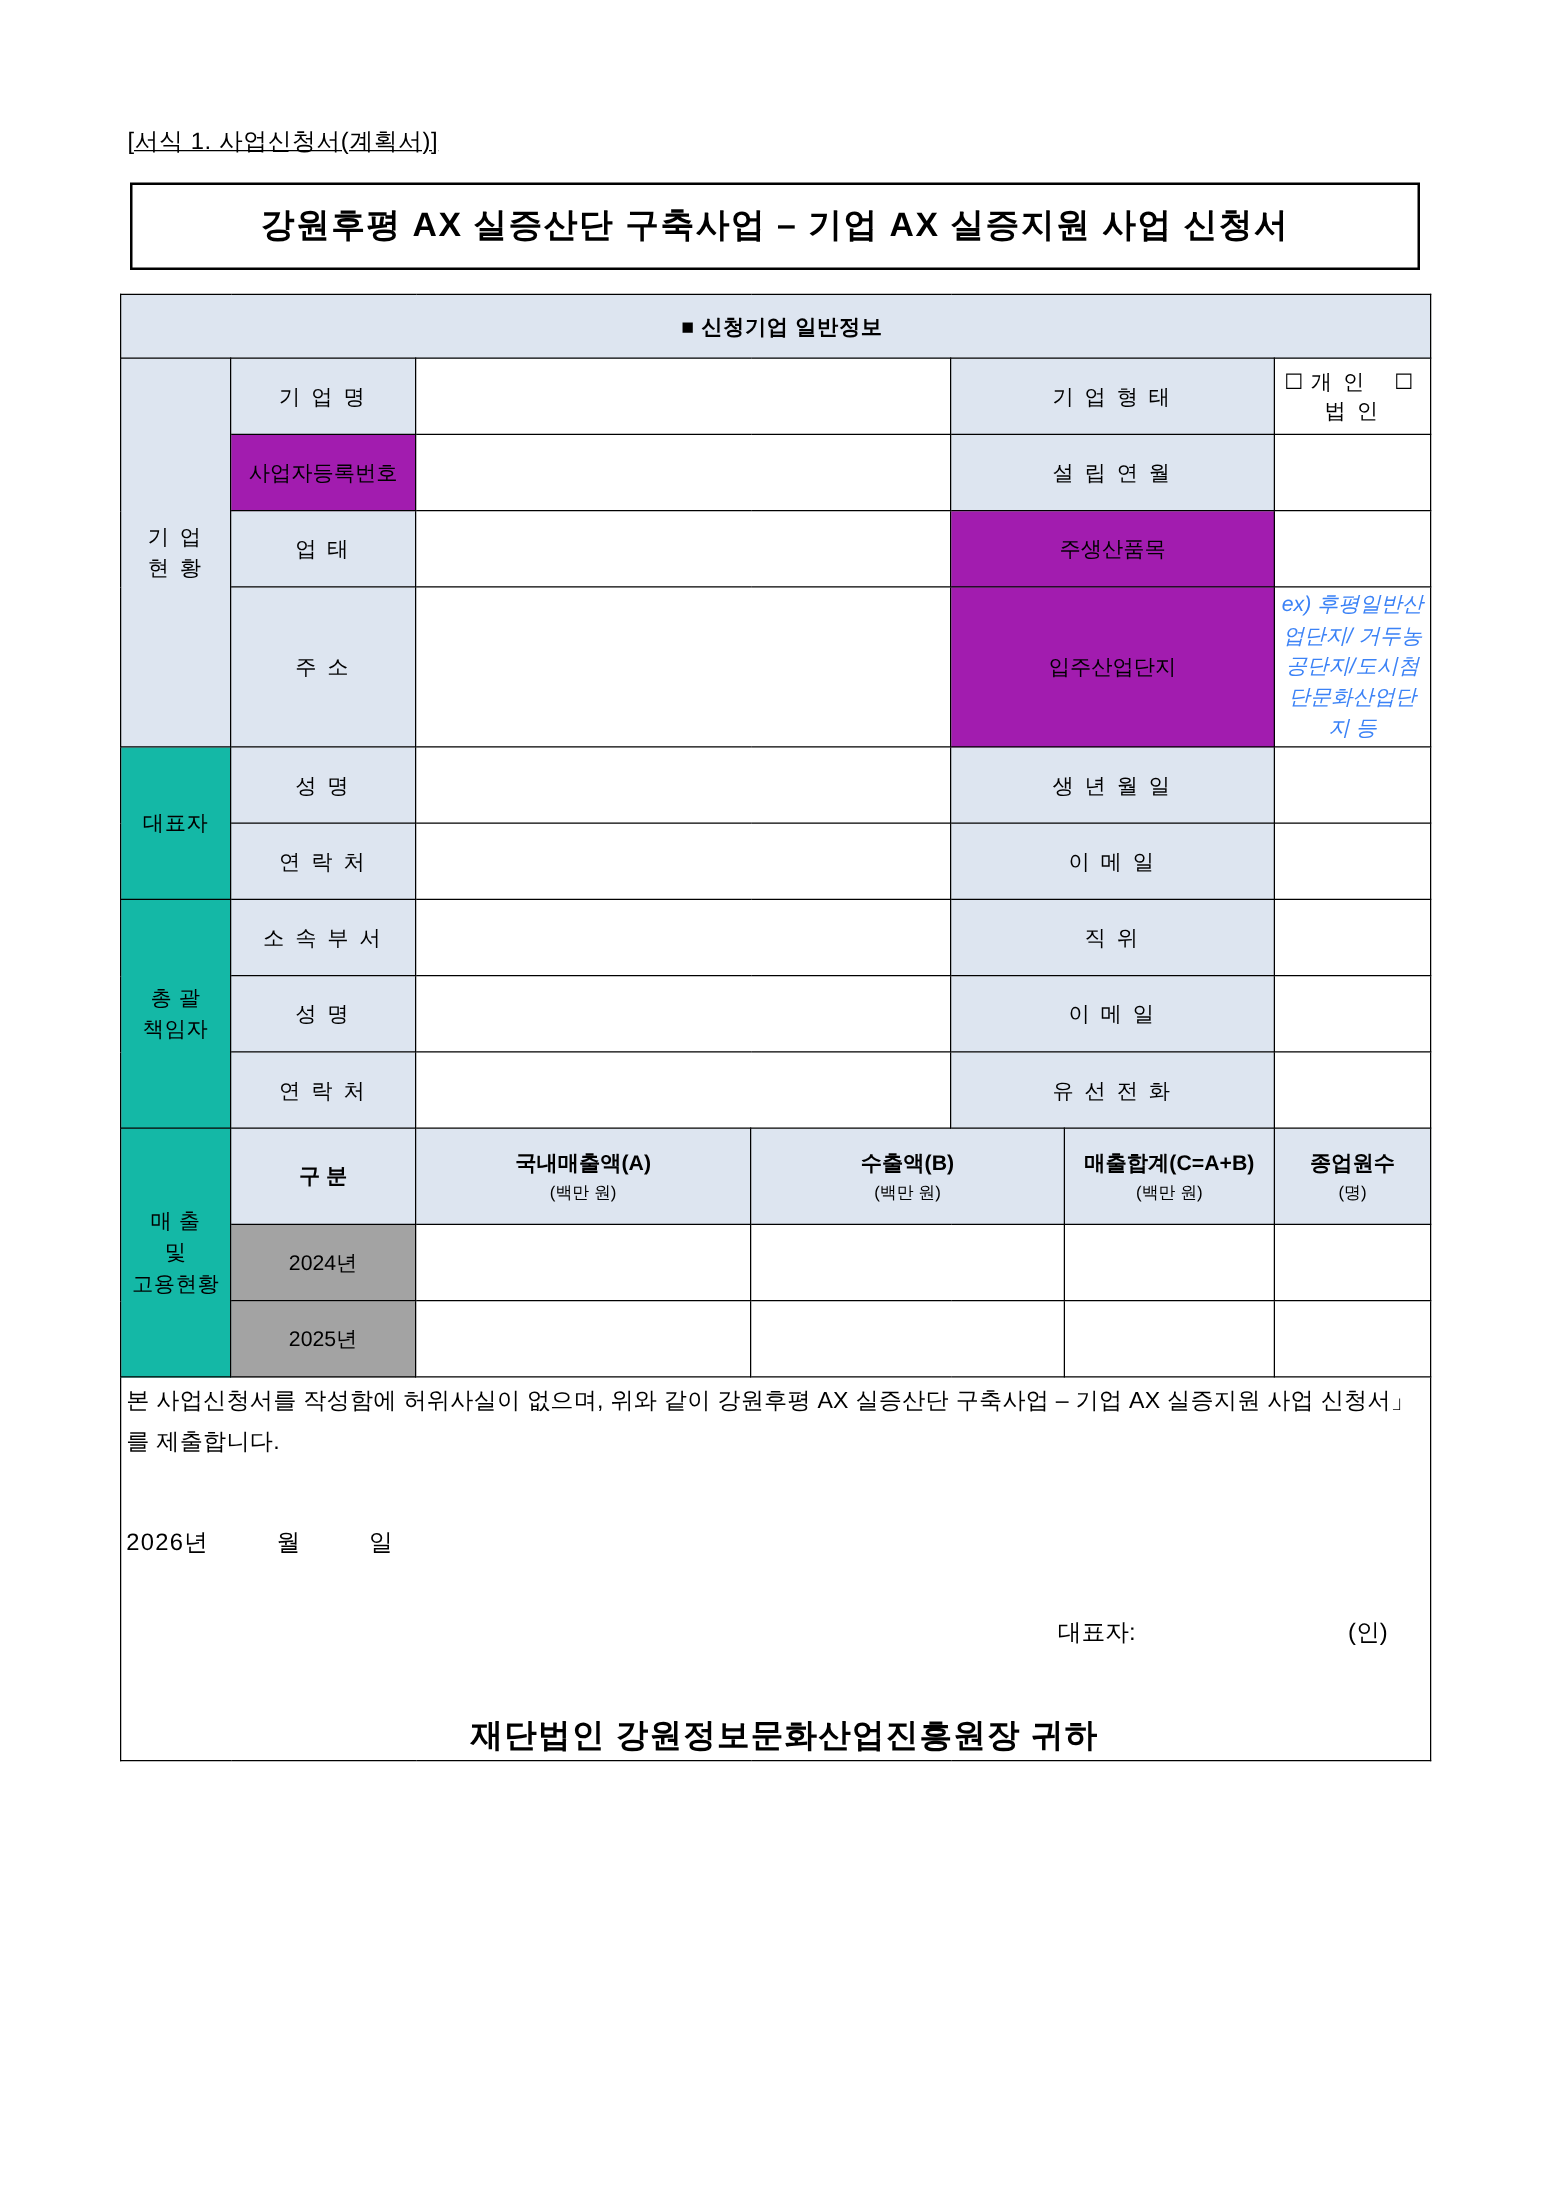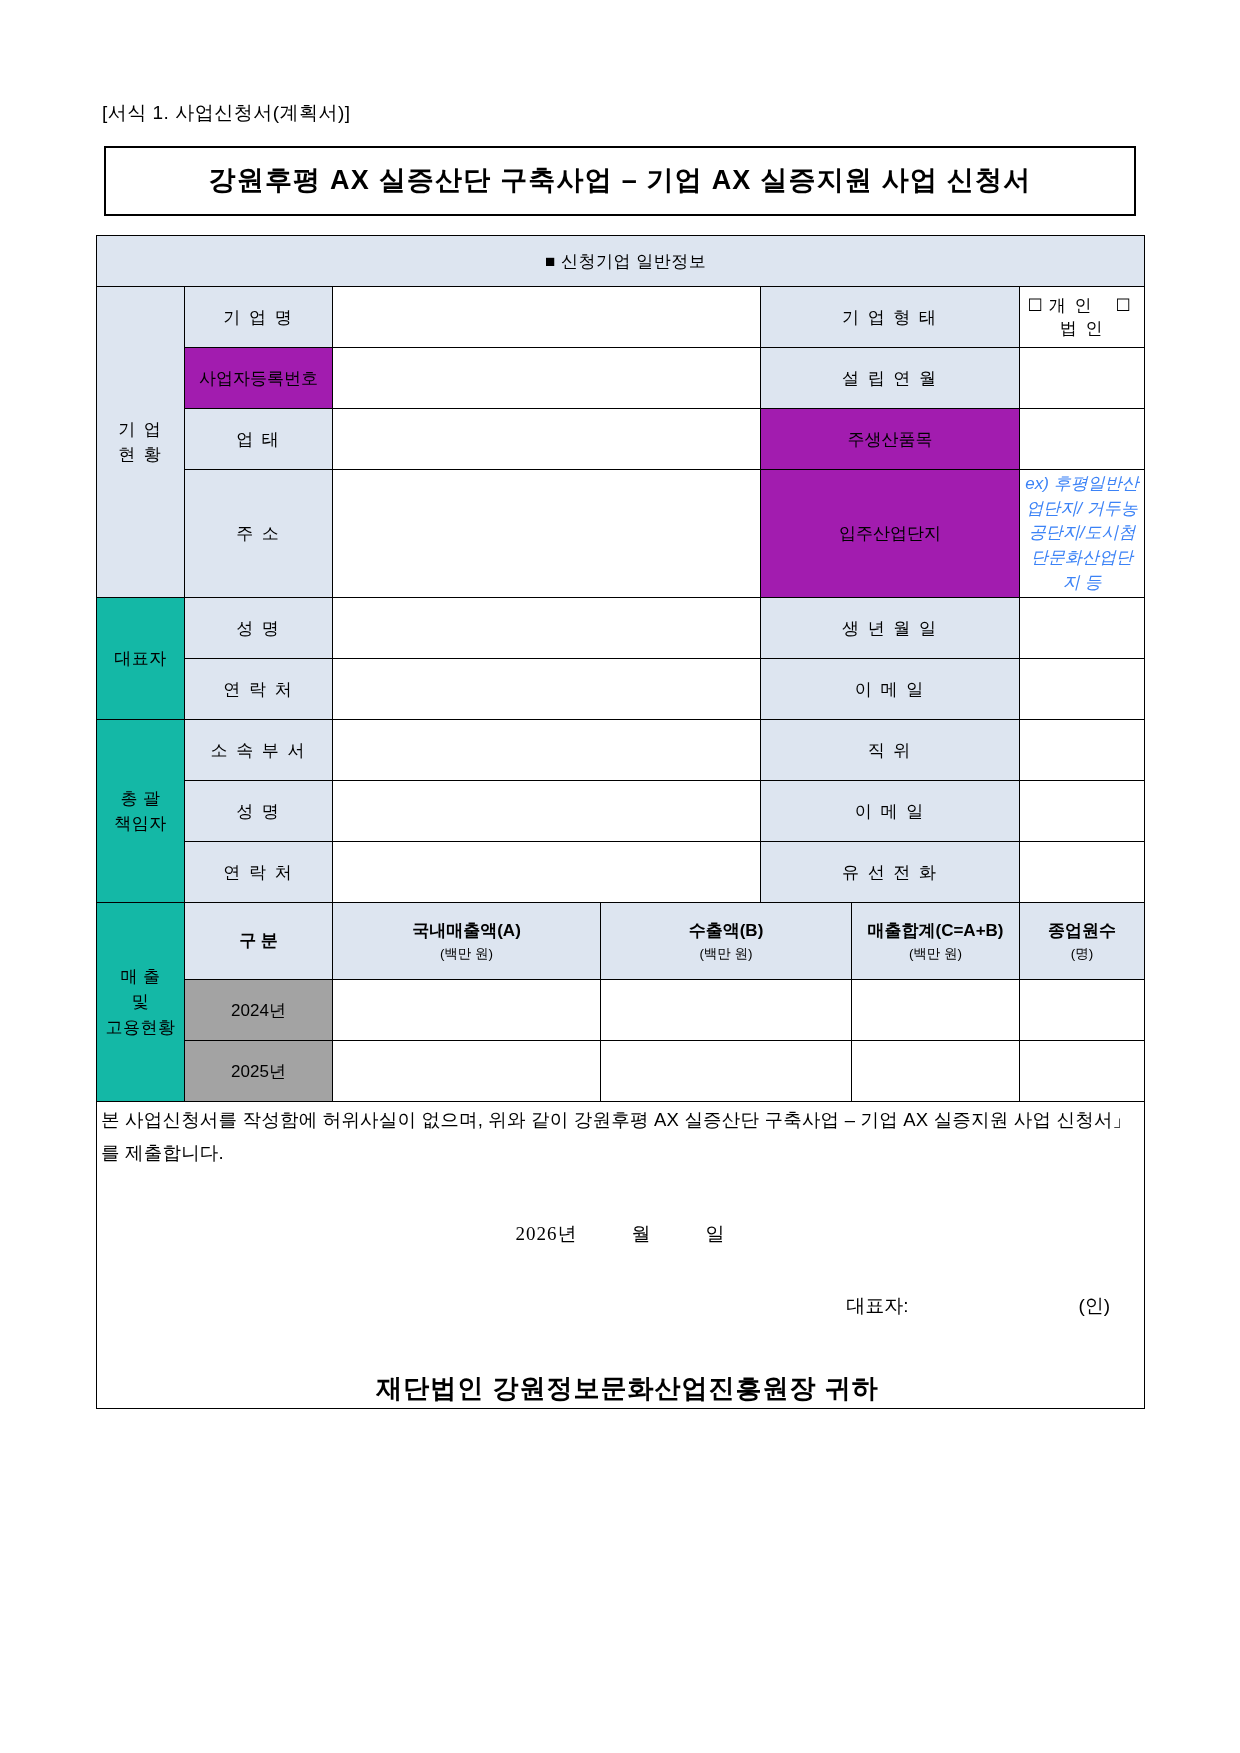--- a/index.html
+++ b/index.html
@@ -20,20 +20,21 @@
     width: 1240px;
     height: 1753px;
     box-sizing: border-box;
     padding: 100px 96px 0 96px;
   }
   .form-label {
     font-size: 19px;
     letter-spacing: 0.5px;
     margin: 0 0 20px 6px;
     color: #000;
+    text-decoration: underline;
   }
   .title-box {
     border: 2.5px solid #000;
     text-align: center;
     padding: 14px 0 16px 0;
     margin: 0 8px 19px 8px;
   }
   .title-box .title-text {
     font-size: 27px;
     font-weight: bold;
@@ -50,21 +51,21 @@
     font-size: 17px;
     text-align: center;
     vertical-align: middle;
     padding: 2px 4px;
   }
   .section-head {
     background: #dde5f0;
     text-align: center;
     padding-left: 14px !important;
     font-size: 19px;
-    font-weight: normal;
+    font-weight: bold;
     height: 46px !important;
     letter-spacing: 0.5px;
   }
   .lbl {
     background: #dde5f0;
     font-size: 18px;
     letter-spacing: 2px;
   }
   .lbl-tight {
     background: #a21caf;
@@ -122,25 +123,23 @@
     vertical-align: top;
     text-align: left !important;
   }
   .decl-text {
     font-size: 18.5px;
     line-height: 1.75;
     letter-spacing: 0.2px;
     text-align: left;
   }
   .date-line {
-    text-align: center;
     font-size: 19px;
     margin-top: 52px;
     letter-spacing: 1px;
-    font-family: Liberation Serif, serif;
   }
   .date-line .sp { display: inline-block; width: 54px; }
   .sign-line {
     text-align: right;
     font-size: 19px;
     margin-top: 46px;
     padding-right: 30px;
   }
   .sign-line .gap2 { display: inline-block; width: 170px; }
   .org-line {

